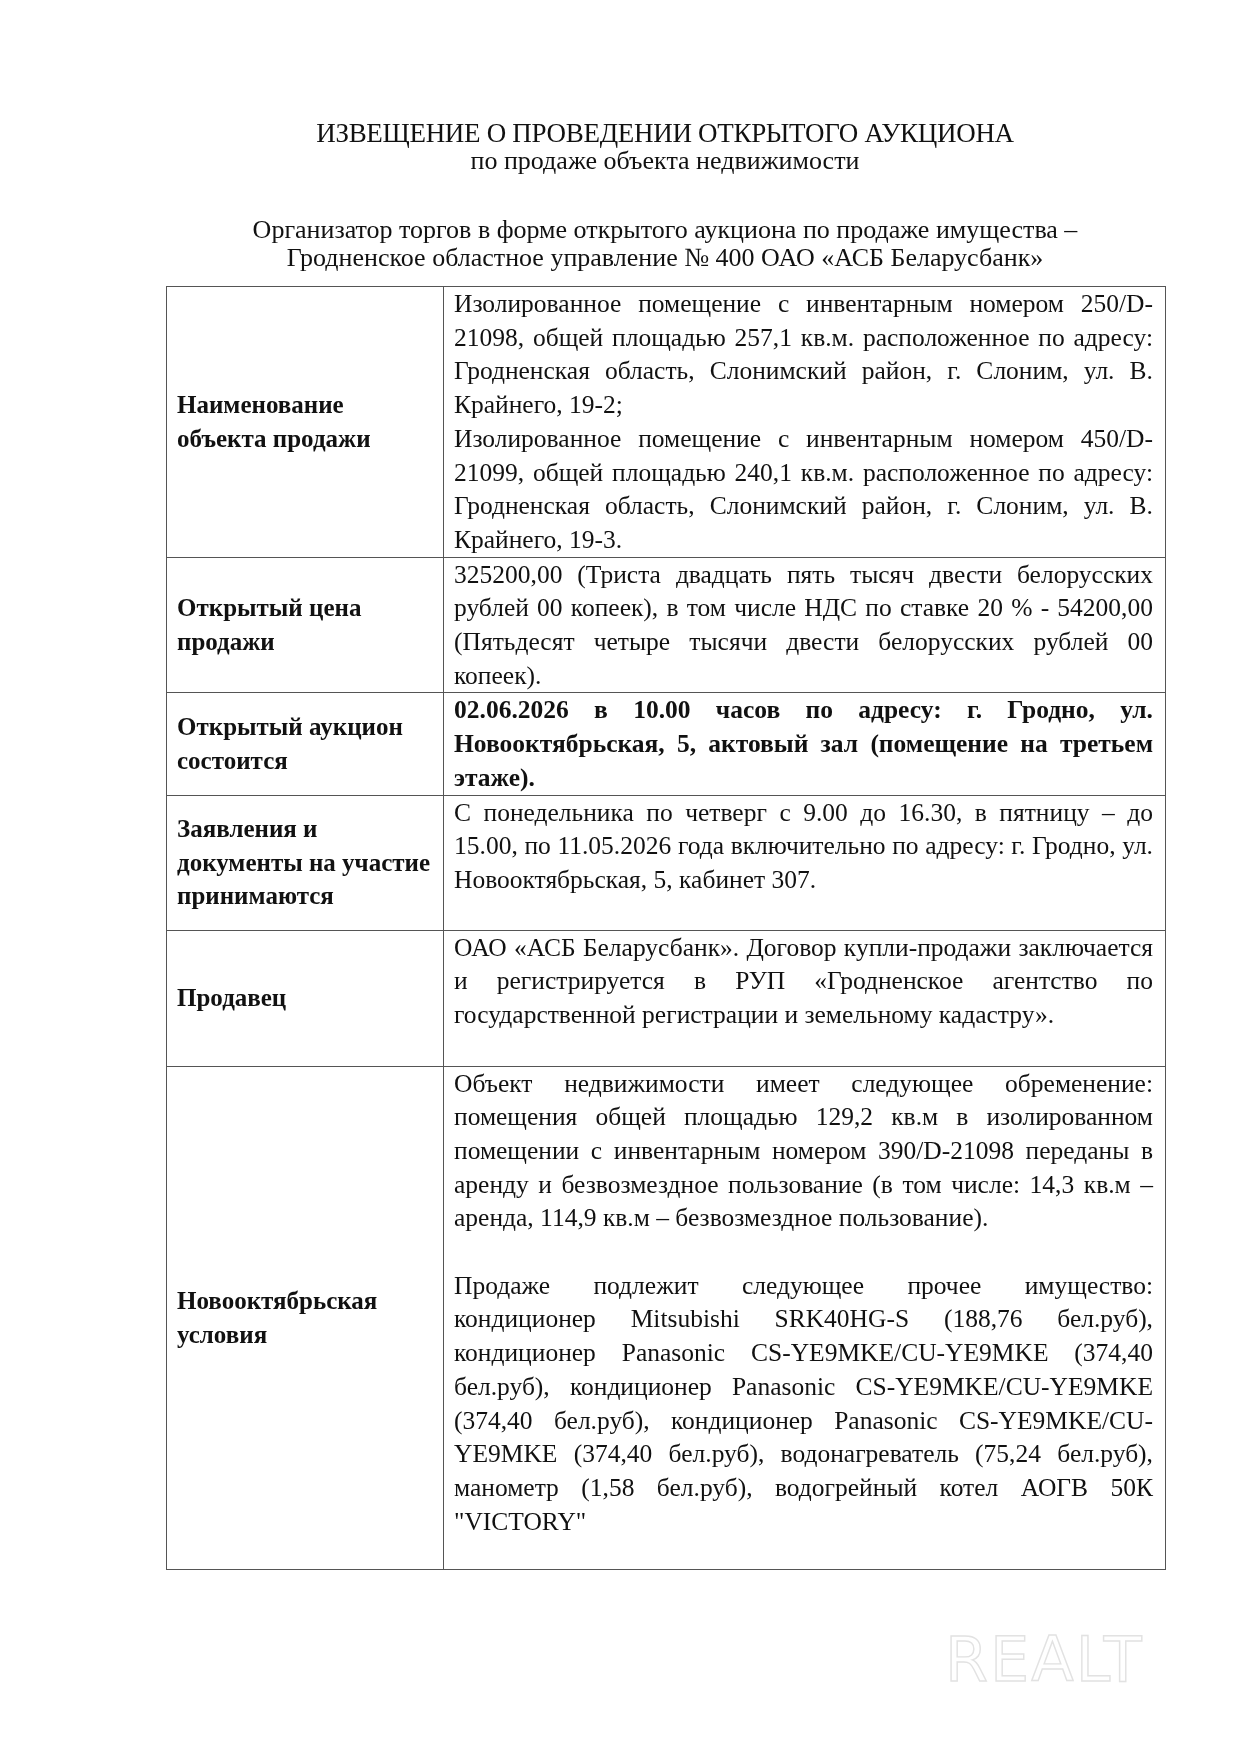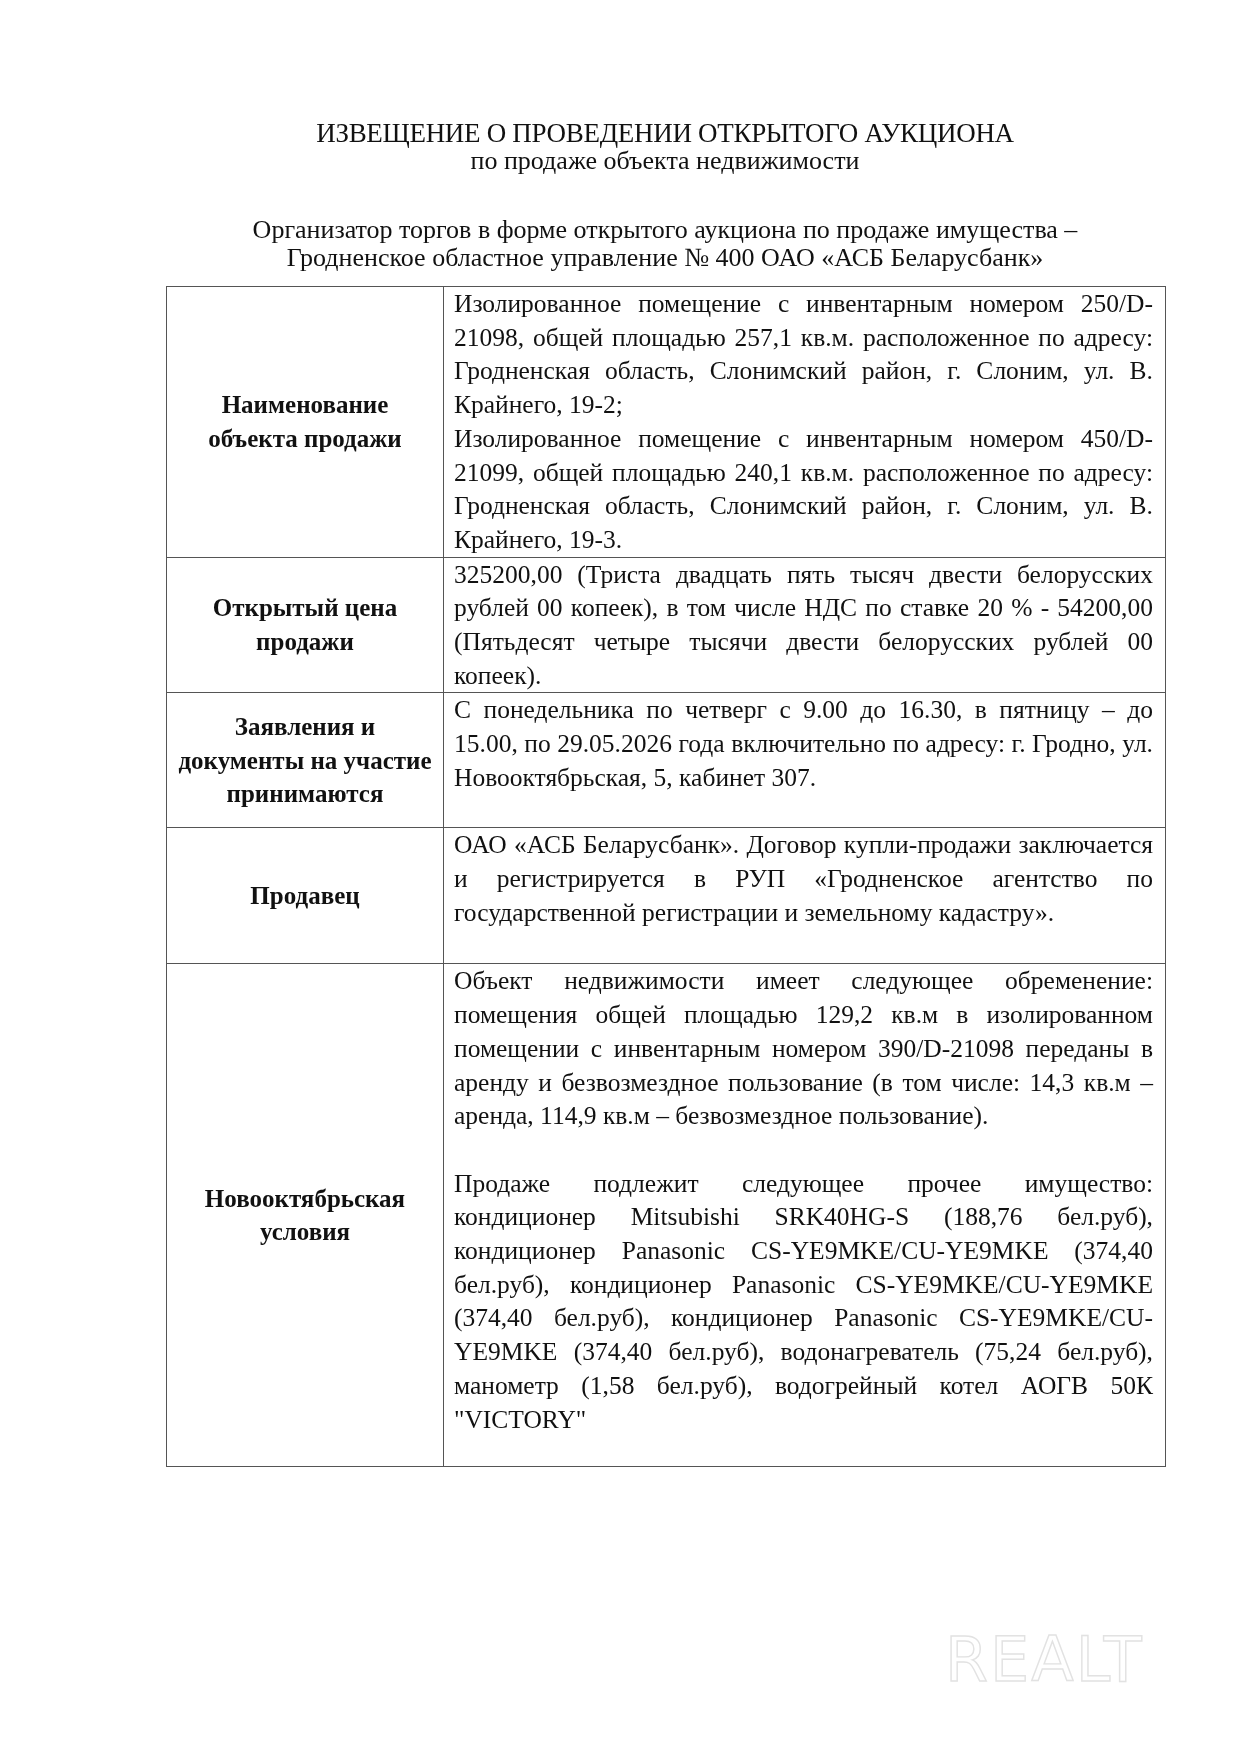--- a/index.html
+++ b/index.html
@@ -7,21 +7,21 @@
       font-family: "Liberation Serif", "DejaVu Serif", serif; color: #111; }
     .title { position: absolute; left: 0; width: 1330px; text-align: center; top: 118px;
       font-size: 27px; line-height: 30px; letter-spacing: -0.3px; }
     .subtitle { position: absolute; left: 0; width: 1330px; text-align: center; top: 146px;
       font-size: 26px; line-height: 30px; }
     .org { position: absolute; left: 0; width: 1330px; text-align: center; top: 216px;
       font-size: 26px; line-height: 28px; }
     table.notice { position: absolute; left: 166px; top: 286px; width: 1000px;
       border-collapse: collapse; table-layout: fixed; }
     table.notice td { border: 1.6px solid #555; vertical-align: top; padding: 0; }
-    td.label { width: 276px; vertical-align: middle !important; text-align: center;
+    td.label { width: 276px; vertical-align: middle !important; text-align: left;
       font-weight: bold; font-size: 25px; line-height: 33.7px; padding: 0 10px !important; }
     td.value { padding: 0 12px 0 10px !important; font-size: 25.5px; line-height: 33.7px;
       text-align: justify; text-align-last: left; }
     td.value p { margin: 0; text-align: justify; }
     td.value .bold { font-weight: bold; }
     .blank { height: 33.7px; }
     .watermark { position: absolute; left: 945px; top: 1632px; font-family: "DejaVu Sans", sans-serif;
       font-size: 62px; line-height: 56px; letter-spacing: 2px; color: transparent;
       -webkit-text-stroke: 1.4px #e2e2e2; font-weight: normal; text-align: center; }
   </style>
@@ -47,24 +47,30 @@
         <p>Изолированное помещение с инвентарным номером 250/D-21098, общей площадью 257,1 кв.м. расположенное по адресу: Гродненская область, Слонимский район, г. Слоним, ул. В. Крайнего, 19-2;</p>
         <p>Изолированное помещение с инвентарным номером 450/D-21099, общей площадью 240,1 кв.м. расположенное по адресу: Гродненская область, Слонимский район, г. Слоним, ул. В. Крайнего, 19-3.</p>
       </td>
     </tr>
     <tr style="height:135px">
       <td class="label">Открытый цена продажи</td>
       <td class="value">
         <p>325200,00 (Триста двадцать пять тысяч двести белорусских рублей 00 копеек), в том числе НДС по ставке 20 % - 54200,00 (Пятьдесят четыре тысячи двести белорусских рублей 00 копеек).</p>
       </td>
     </tr>
+    <tr style="height:102px">
+      <td class="label">Открытый аукцион состоится</td>
+      <td class="value">
+        <p class="bold">02.06.2026 в 10.00 часов по адресу: г. Гродно, ул. Новооктябрьская, 5, актовый зал (помещение на третьем этаже).</p>
+      </td>
+    </tr>
     <tr style="height:135px">
       <td class="label">Заявления и документы на участие принимаются</td>
       <td class="value">
-        <p>С понедельника по четверг с 9.00 до 16.30, в пятницу – до 15.00, по 29.05.2026 года включительно по адресу: г. Гродно, ул. Новооктябрьская, 5, кабинет 307.</p>
+        <p>С понедельника по четверг с 9.00 до 16.30, в пятницу – до 15.00, по 11.05.2026 года включительно по адресу: г. Гродно, ул. Новооктябрьская, 5, кабинет 307.</p>
       </td>
     </tr>
     <tr style="height:136px">
       <td class="label">Продавец</td>
       <td class="value">
         <p>ОАО «АСБ Беларусбанк». Договор купли-продажи заключается и регистрируется в РУП «Гродненское агентство по государственной регистрации и земельному кадастру».</p>
       </td>
     </tr>
     <tr style="height:503px">
       <td class="label">Новооктябрьская условия</td>

